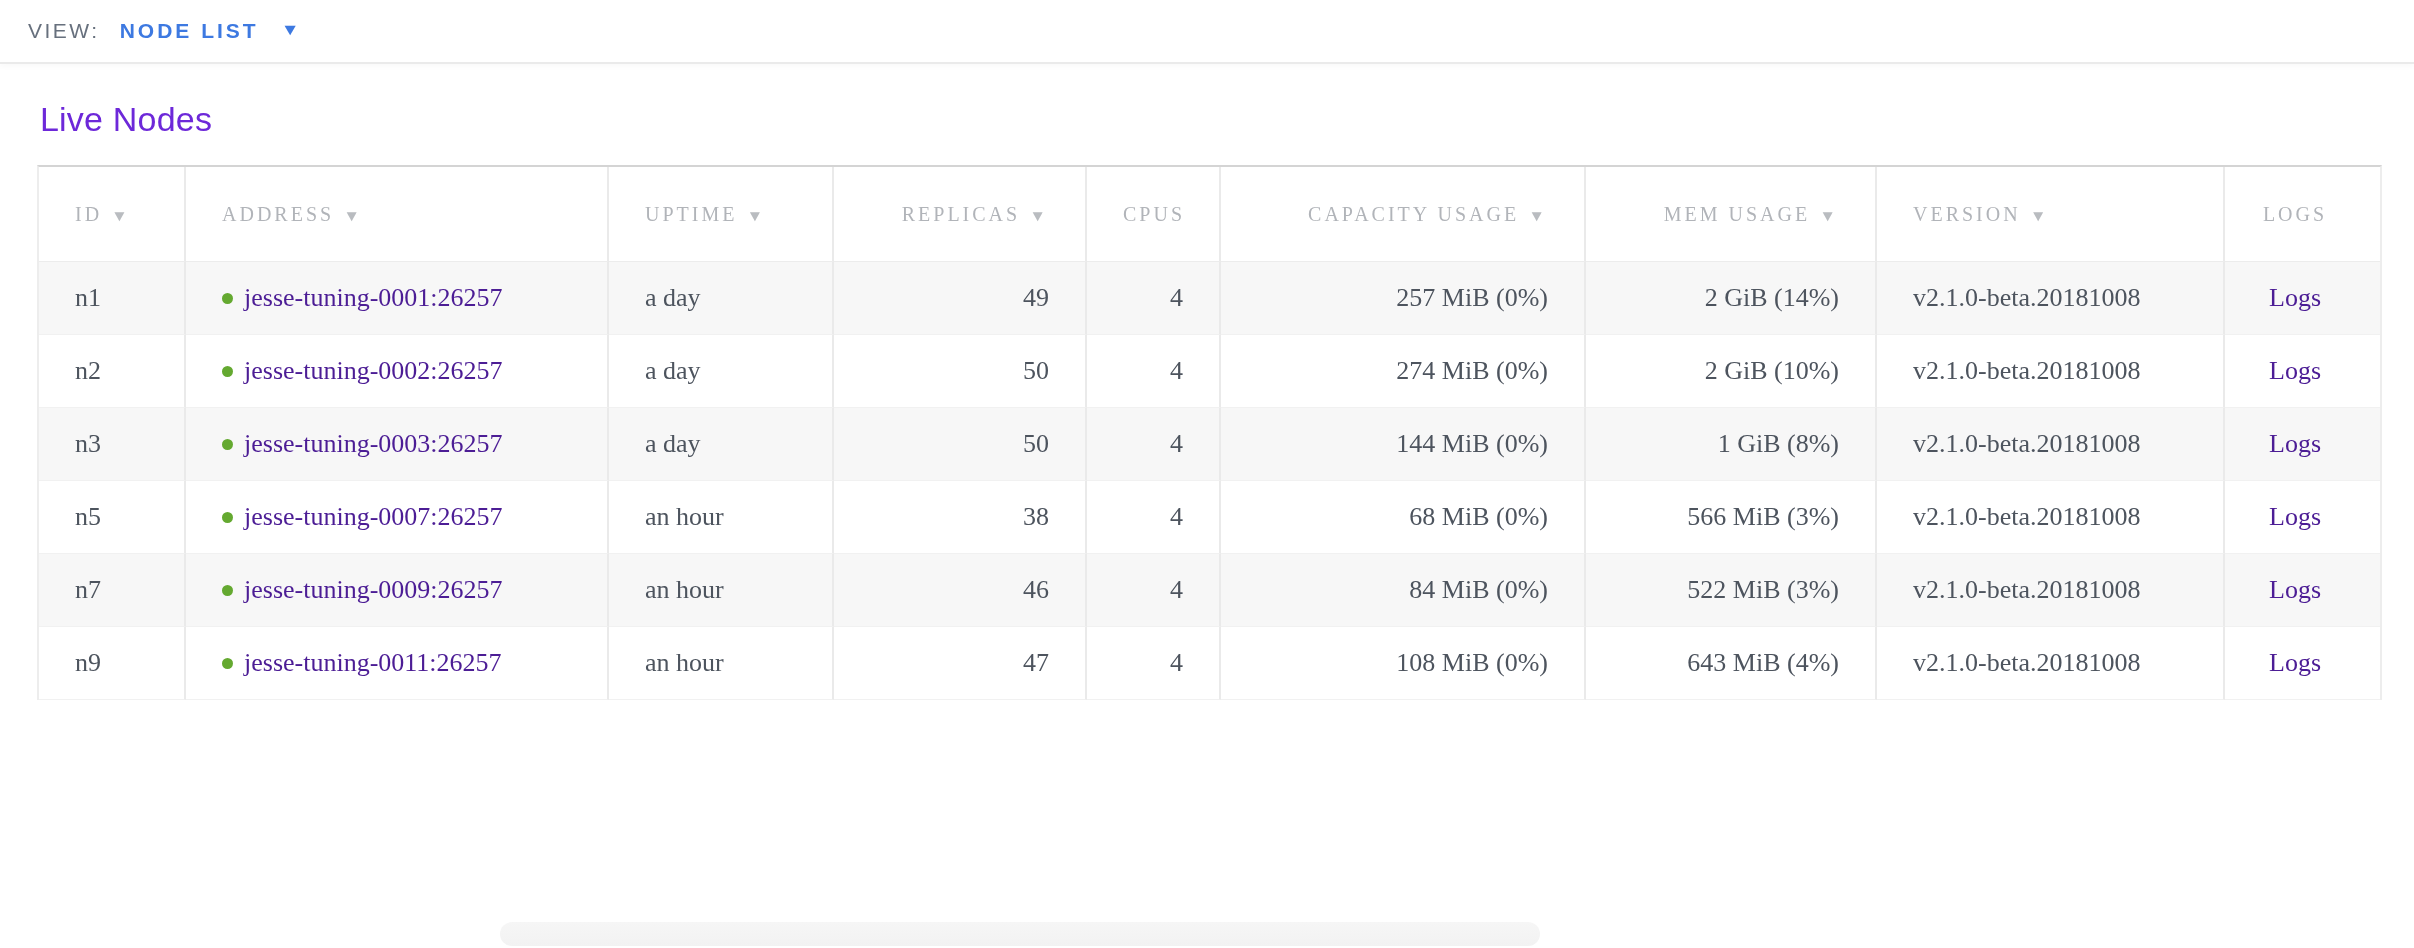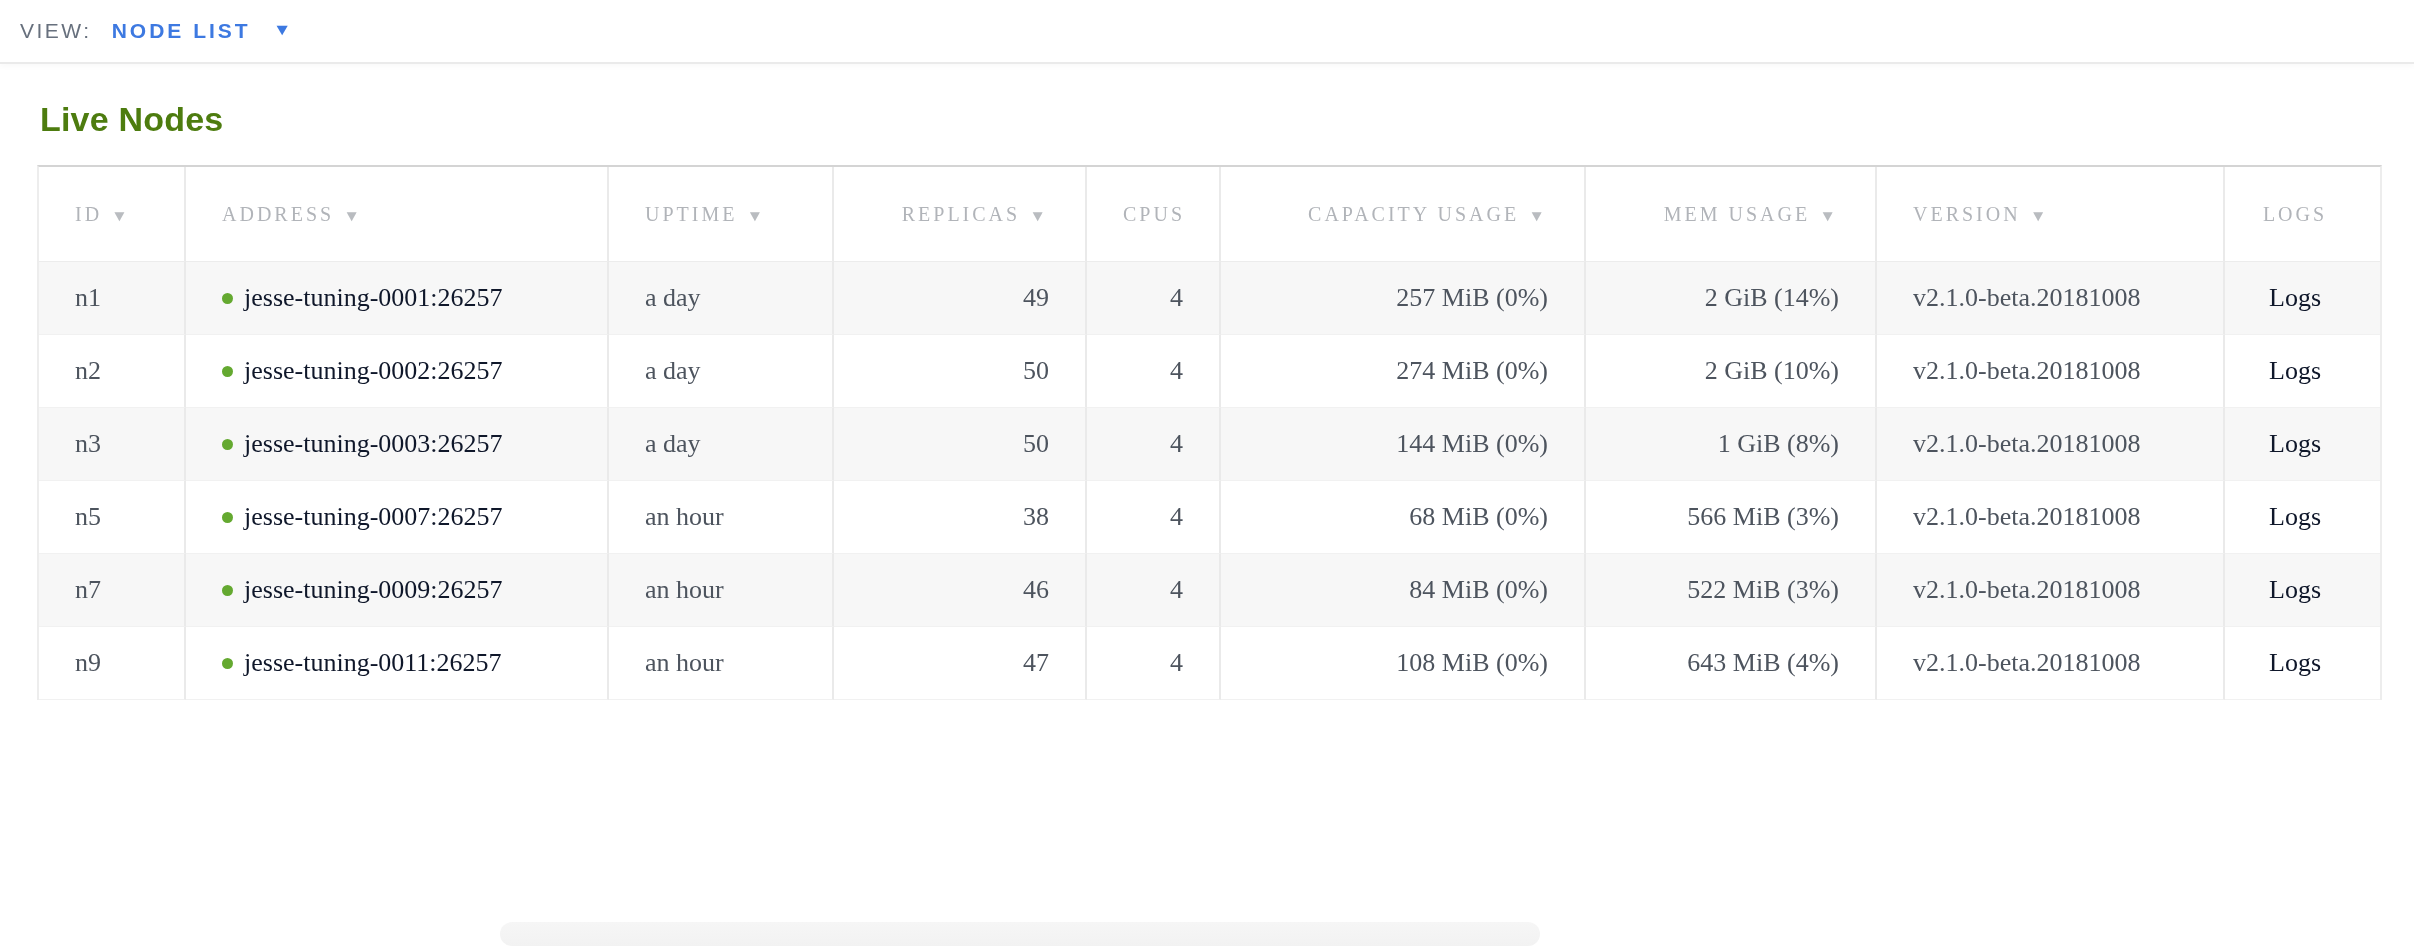--- a/index.html
+++ b/index.html
@@ -3,21 +3,21 @@
 <meta charset="utf-8">
 <style>
   * { margin: 0; padding: 0; box-sizing: border-box; }
   html, body { width: 2414px; height: 948px; background: #ffffff; overflow: hidden; }
   body { font-family: "Liberation Sans", sans-serif; position: relative; }
 
   
   .view-bar {
     height: 64px; width: 100%;
     display: flex; align-items: center;
-    padding: 0 0 0 20px;
+    padding: 0 0 0 28px;
     background: #ffffff;
     border-bottom: 2px solid #eaeaea;
     box-shadow: 0 3px 5px rgba(0,0,0,0.025);
     position: relative; z-index: 2;
   }
   .view-label {
     font-size: 21px; letter-spacing: 2.5px; color: #67707d;
   }
   .view-selector {
     display: flex; align-items: flex-start; margin-left: 20px;
@@ -27,21 +27,21 @@
     font-size: 21px; letter-spacing: 3px; color: #3d79e1; font-weight: 700;
   }
   .view-caret {
     color: #3d79e1; font-size: 19px; margin-left: 22px;
     transform: scaleY(0.85); display: inline-block;
   }
 
   
   .page-title {
     margin: 36px 0 0 40px;
-    font-size: 34px; font-weight: 700; color: #4d7c0f;
+    font-size: 34px; font-weight: 400; color: #6d28d9;
     letter-spacing: 0.2px;
   }
 
   
   .table-wrap { position: absolute; left: 37px; top: 165px; font-family: Liberation Serif, serif; }
   table.nodes {
     border-collapse: separate; border-spacing: 0;
     table-layout: fixed; width: 2341px;
     border-top: 2px solid #d4d4d4;
     border-left: 2px solid #ededed;
@@ -71,21 +71,21 @@
   .ar { text-align: right; margin-top: 20px; }
   .ac { text-align: center; padding-left: 21px; }
 
   .sort-caret { font-size: 17px; margin-left: 9px; color: #b9bcc0; display: inline-block; transform: scaleY(0.9); }
 
   .addr-cell { display: flex; align-items: center; height: 72px; }
   .status-dot {
     width: 11px; height: 11px; border-radius: 50%;
     background: #64a930; flex: 0 0 auto; margin-right: 11px;
   }
-  a.link { color: #0f172a; text-decoration: none; cursor: pointer; }
+  a.link { color: #4c1d95; text-decoration: none; cursor: pointer; }
 
   
   .h-scrollbar {
     position: absolute; left: 500px; top: 922px;
     width: 1040px; height: 24px; border-radius: 12px;
     background: linear-gradient(#f6f6f6, #f2f2f2);
     cursor: grab;
   }
 </style>
 </head>

